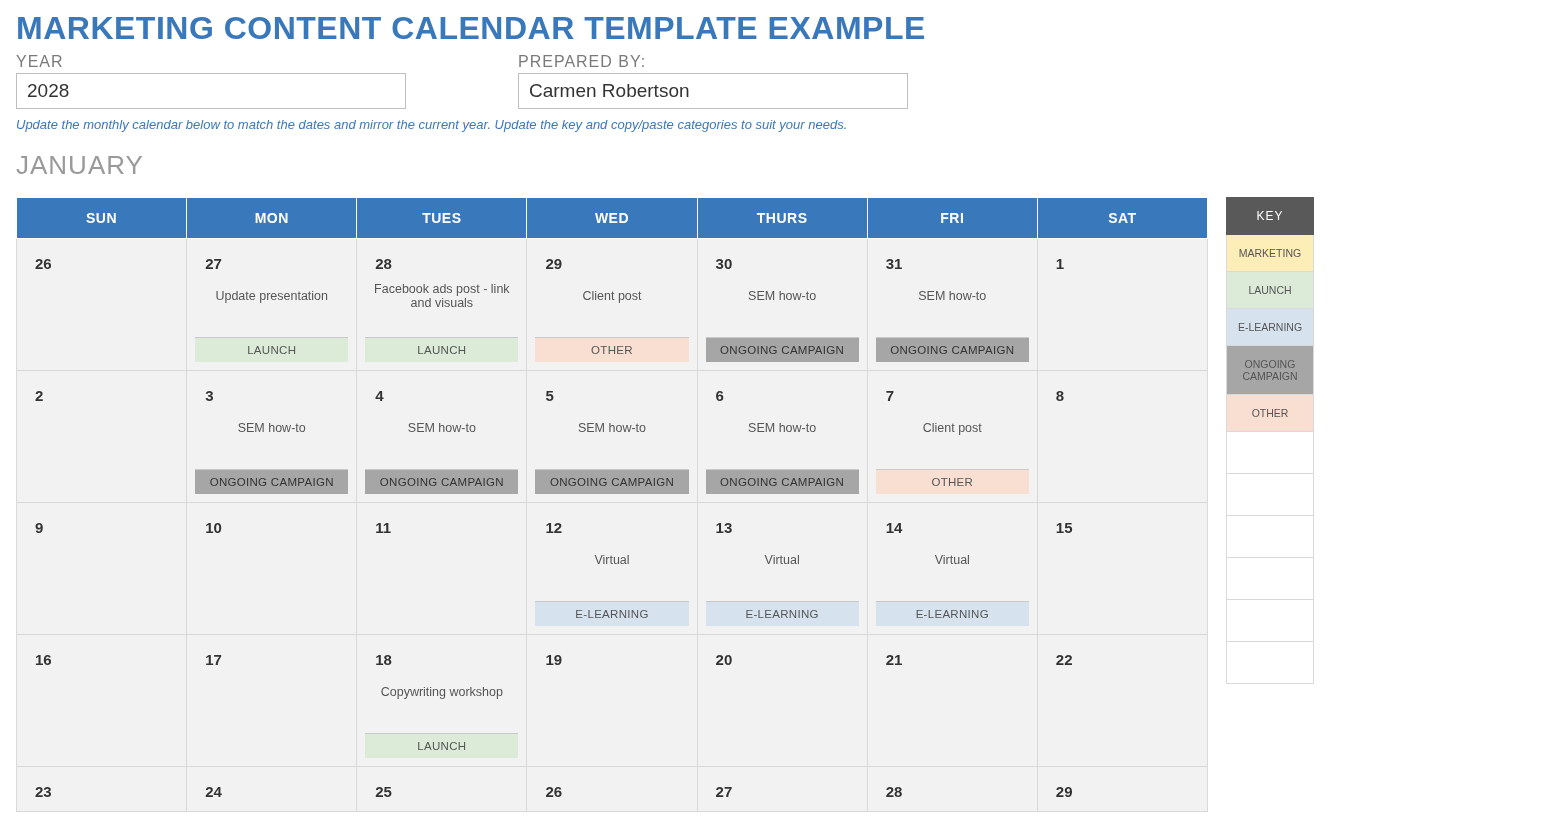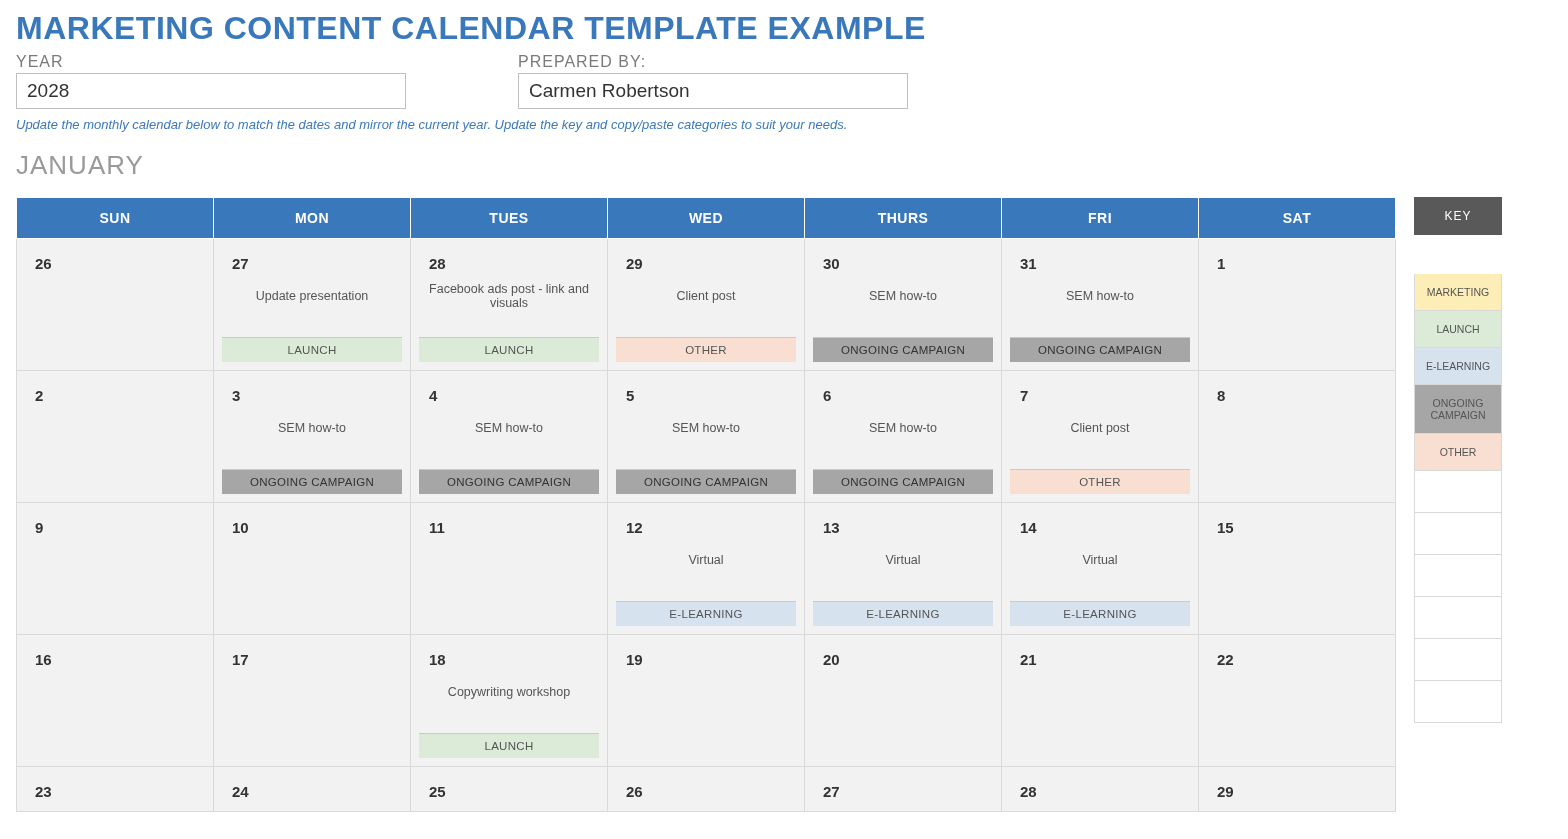--- a/index.html
+++ b/index.html
@@ -50,21 +50,21 @@
     letter-spacing: 1px;
     margin-bottom: 16px;
   }
   .layout {
     display: flex;
     align-items: flex-start;
     gap: 18px;
   }
   .calendar {
     border-collapse: collapse;
-    width: 1380px;
+    width: 1192px;
     table-layout: fixed;
   }
   .calendar th {
     background: #3a78bc;
     color: #fff;
     font-weight: 600;
     font-size: 14px;
     padding: 12px 0;
     letter-spacing: 0.5px;
     border: 1px solid #fff;
@@ -117,21 +117,21 @@
     letter-spacing: 1px;
   }
   .key-item {
     text-align: center;
     font-size: 10.5px;
     padding: 12px 2px;
     border: 1px solid #d9d9d9;
     border-top: none;
     color: #555;
   }
-  .key-marketing { background: #fdeeb8; margin-top: 39px; }
+  .key-marketing { background: #fdeeb8; }
   .key-launch    { background: #dcebd8; }
   .key-elearning { background: #d6e3ef; }
   .key-ongoing   { background: #a6a6a6; }
   .key-other     { background: #f9dfd2; }
   .key-empty     { background: #fff; height: 42px; }
 </style>
 </head>
 <body>
 
 <h1 class="page-title">MARKETING CONTENT CALENDAR TEMPLATE EXAMPLE</h1>

